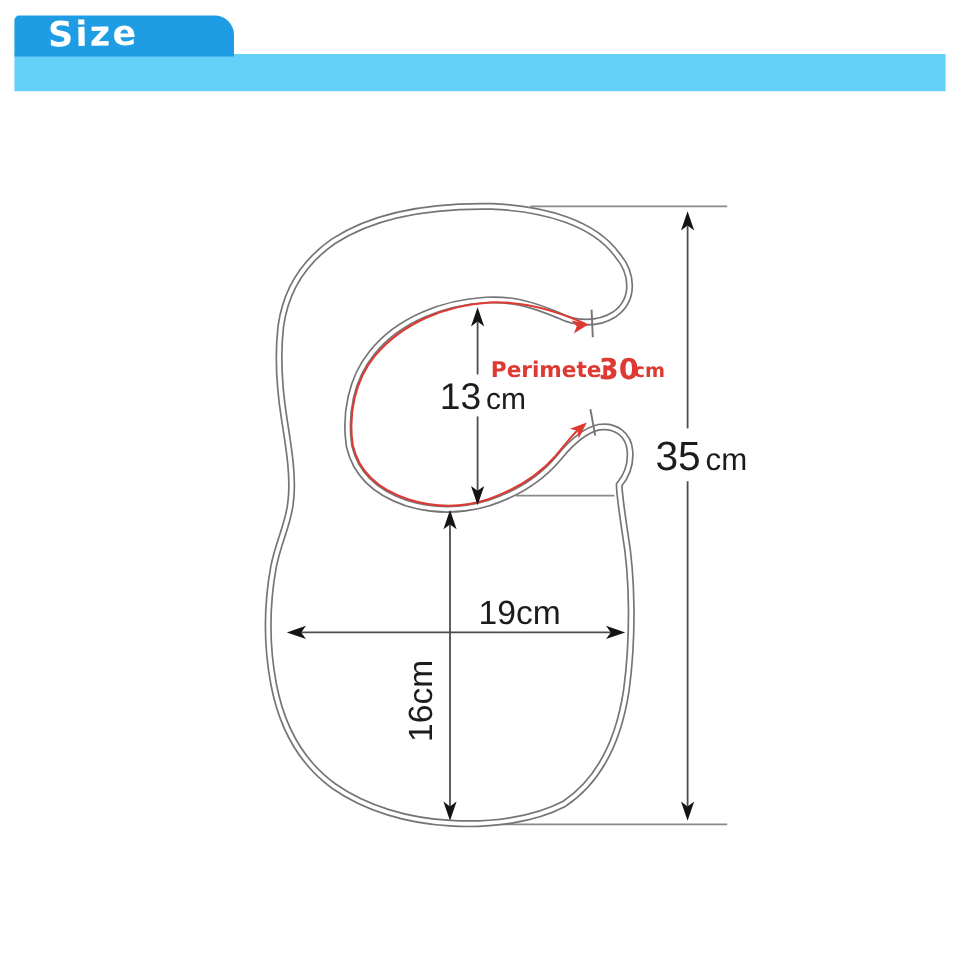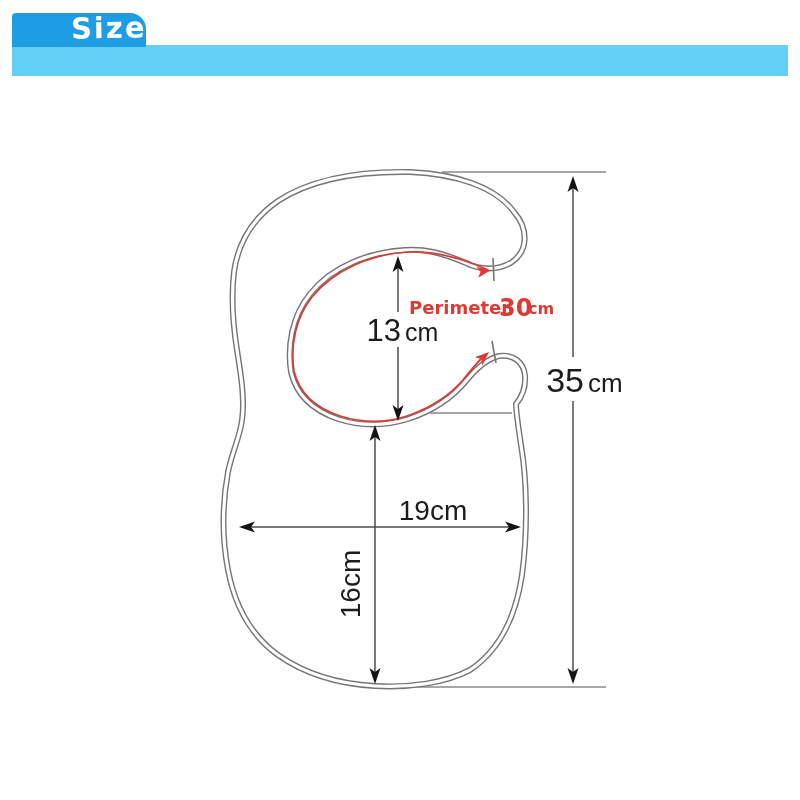--- a/index.html
+++ b/index.html
@@ -13,24 +13,24 @@
   }
   
   .banner { position: absolute; left: 0; top: 0; width: 800px; height: 80px; }
   .banner-bar {
     position: absolute; left: 12px; top: 45px;
     width: 776px; height: 31px;
     background: #63d1f7;
   }
   .banner-tab {
     position: absolute; left: 12px; top: 13px;
-    width: 134px; height: 34px;
+    width: 155px; height: 34px;
     background: #1e9ce4;
     border-radius: 4px 16px 0 0;
-    display: flex; align-items: center; justify-content: flex-end;
+    display: flex; align-items: center; justify-content: flex-start; padding-left: 28px;
   }
   .banner-tab span {
     color: #ffffff;
     font-family: "DejaVu Sans", sans-serif;
     font-weight: bold;
     font-size: 29px;
     letter-spacing: 2px;
     transform: translateY(-2px) rotate(-1deg);
   }
   

